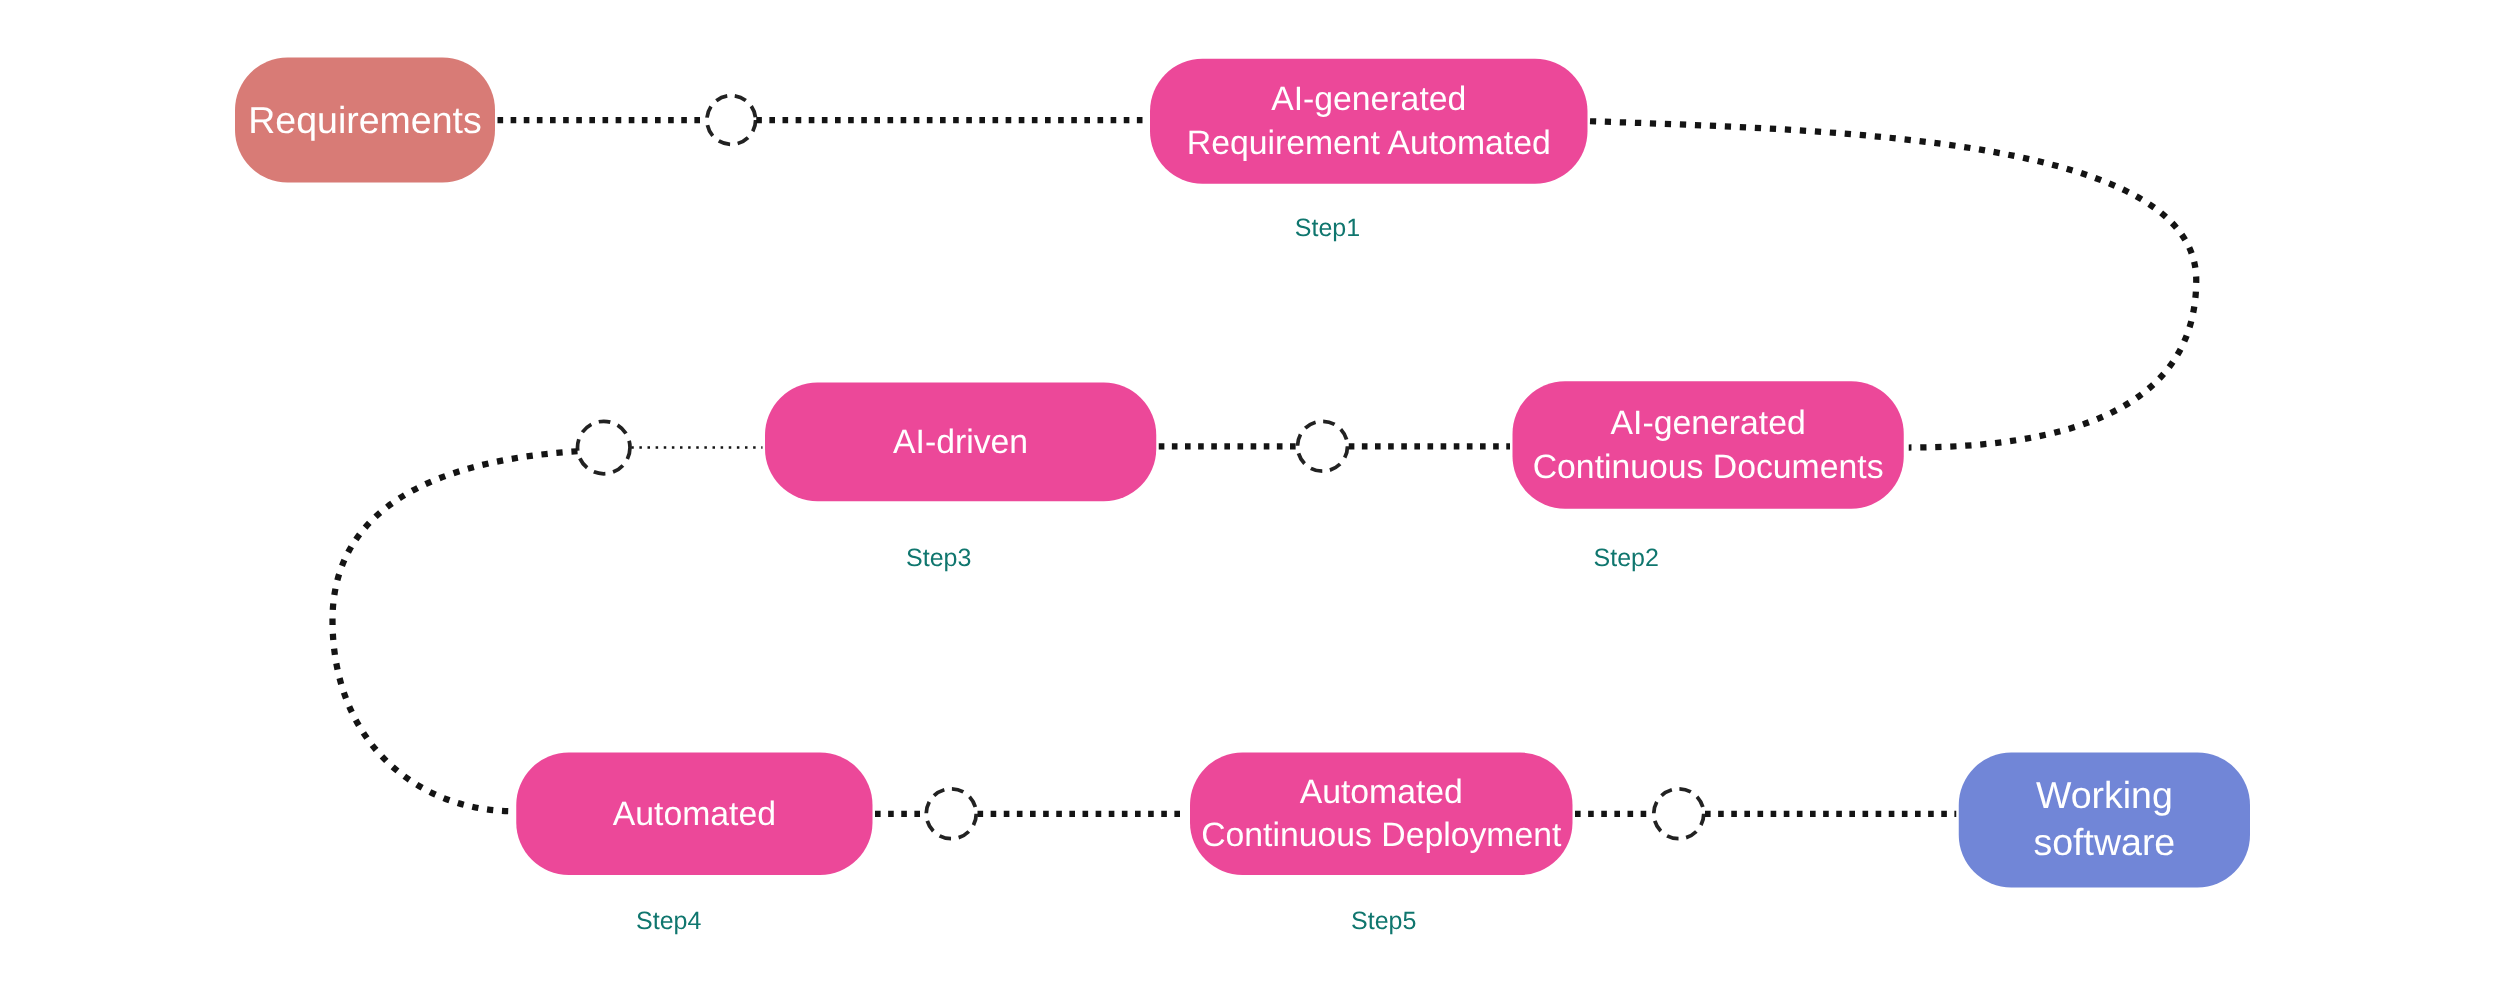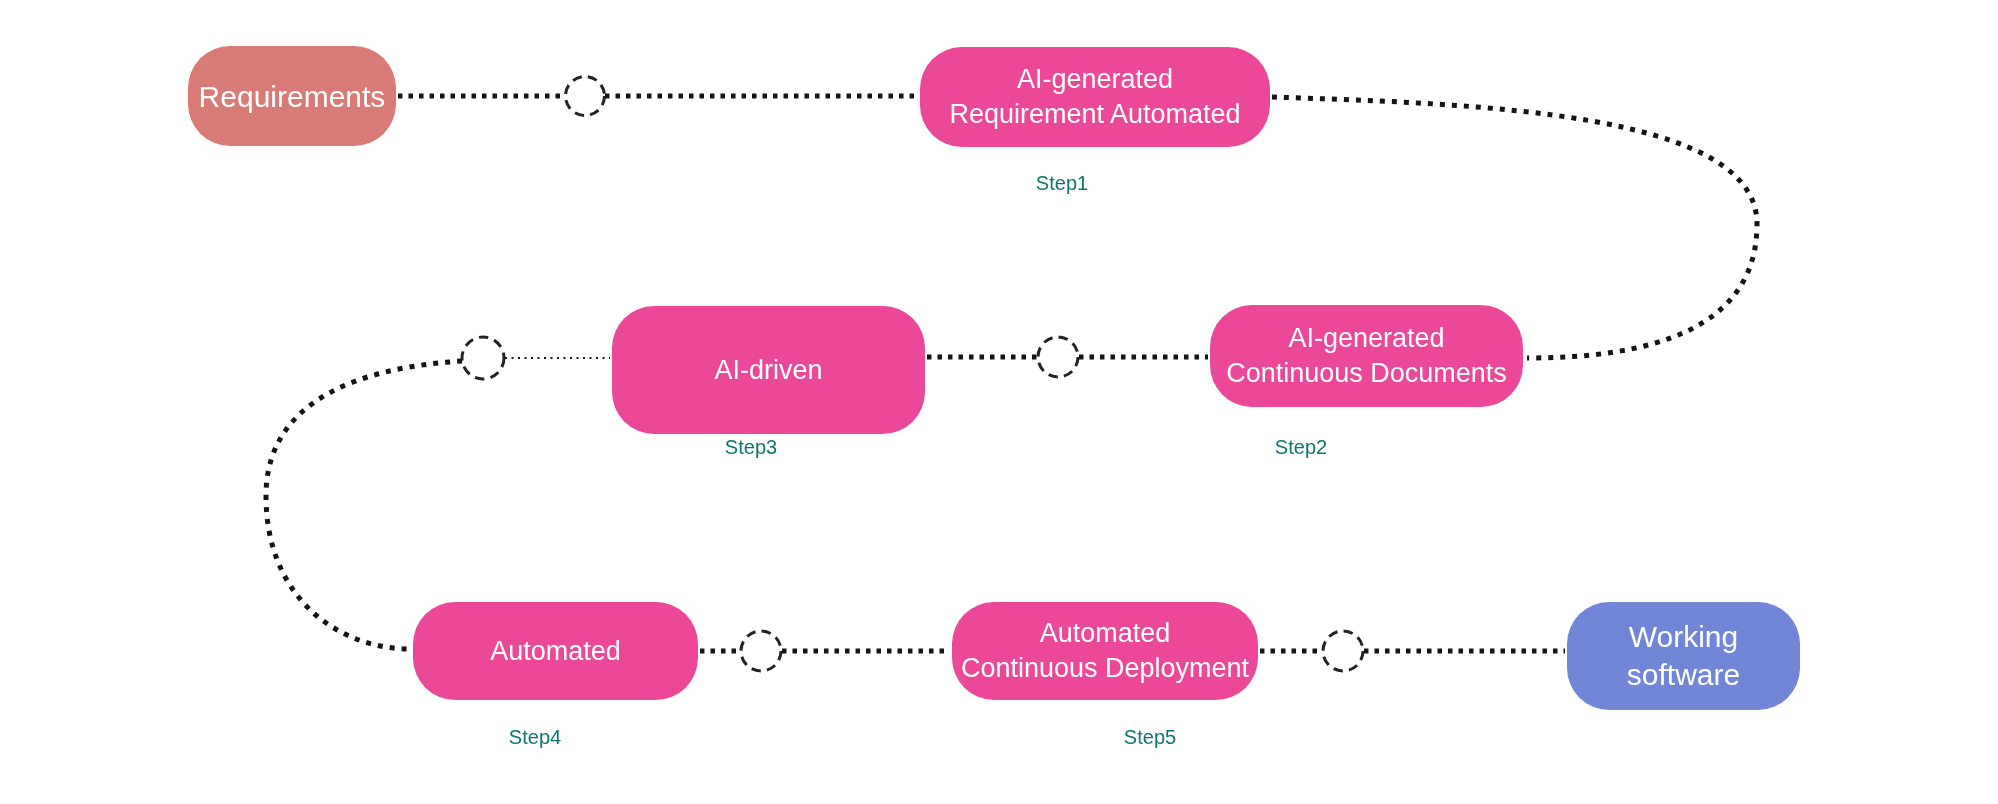--- a/index.html
+++ b/index.html
@@ -74,21 +74,21 @@
   <div class="node green" style="left:920px;top:47px;width:350px;height:100px;">
     <span>AI-generated</span>
     <span>Requirement Automated</span>
   </div>
 
   <div class="node green" style="left:1210px;top:305px;width:313px;height:102px;">
     <span>AI-generated</span>
     <span>Continuous Documents</span>
   </div>
 
-  <div class="node green" style="left:612px;top:306px;width:313px;height:128px;">
+  <div class="node green" style="left:612px;top:306px;width:313px;height:95px;">
     <span>AI-driven</span>
   </div>
 
   <div class="node green" style="left:413px;top:602px;width:285px;height:98px;">
     <span>Automated</span>
   </div>
 
   <div class="node green" style="left:952px;top:602px;width:306px;height:98px;">
     <span>Automated</span>
     <span>Continuous Deployment</span>
@@ -96,15 +96,15 @@
 
   <div class="node blue" style="left:1567px;top:602px;width:233px;height:108px;">
     <span>Working</span>
     <span>software</span>
   </div>
 
   <div class="step-label" style="left:1062px;top:166px;">Step1</div>
   <div class="step-label" style="left:1301px;top:430px;">Step2</div>
   <div class="step-label" style="left:751px;top:430px;">Step3</div>
   <div class="step-label" style="left:535px;top:720px;">Step4</div>
-  <div class="step-label" style="left:1107px;top:720px;margin-left:43px;">Step5</div>
+  <div class="step-label" style="left:1107px;top:720px;">Step5</div>
 
 </div>
 
 </body></html>

